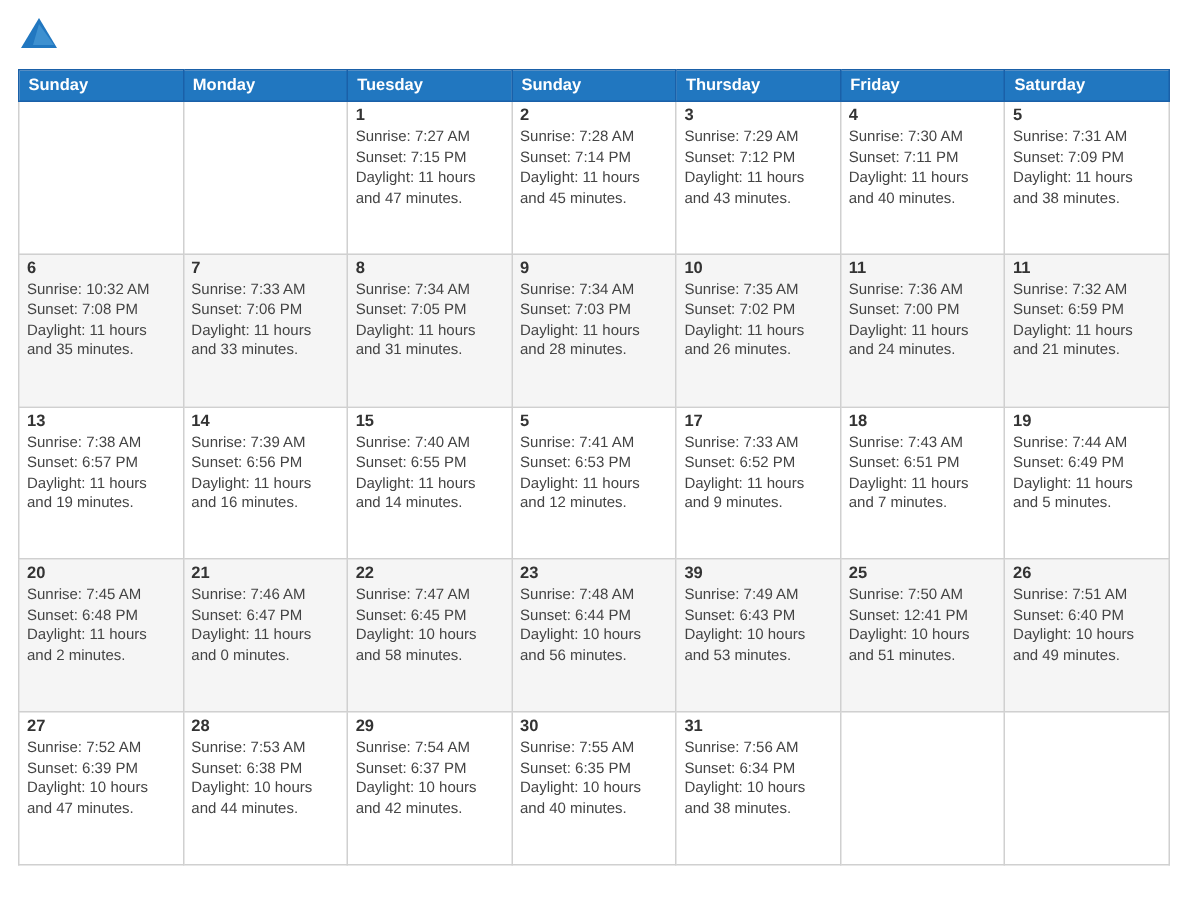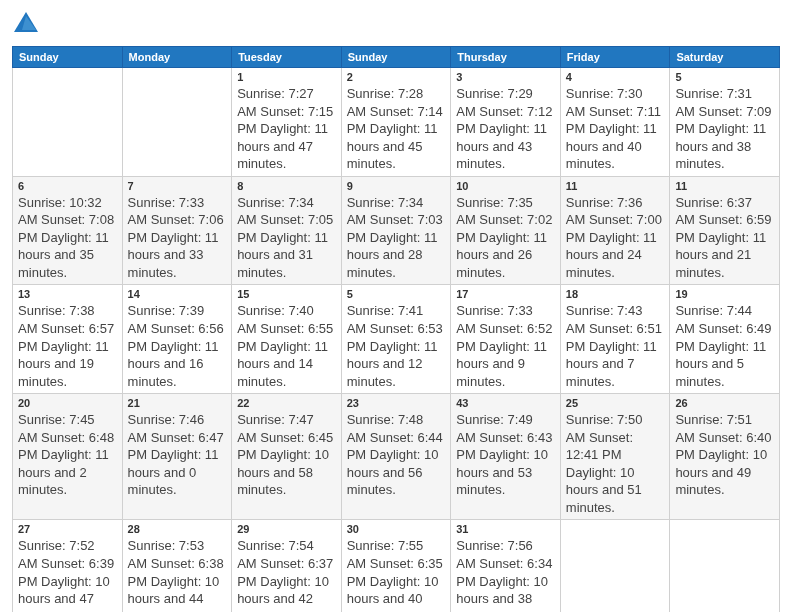--- a/index.html
+++ b/index.html
@@ -90,21 +90,21 @@
     }
     .day-num {
       font-weight: bold;
       font-size: 11px;
       color: #333;
       display: block;
       margin-bottom: 2px;
     }
     .day-info {
       color: #444;
-      font-size: 13px;
+      font-size: 10px;
       line-height: 1.35;
     }
     .empty-cell {
       background: #fff !important;
     }
   </style>
 </head>
 <body>
 
 <div class="page">
@@ -206,21 +206,21 @@
 Daylight: 11 hours and 26 minutes.</div>
           </td>
           <td>
             <span class="day-num">11</span>
             <div class="day-info">Sunrise: 7:36 AM
 Sunset: 7:00 PM
 Daylight: 11 hours and 24 minutes.</div>
           </td>
           <td>
             <span class="day-num">11</span>
-            <div class="day-info">Sunrise: 6:37 AM
+            <div class="day-info">Sunrise: 7:32 AM
 Sunset: 6:59 PM
 Daylight: 11 hours and 21 minutes.</div>
           </td>
         </tr>
         <tr>
           <td>
             <span class="day-num">13</span>
             <div class="day-info">Sunrise: 7:38 AM
 Sunset: 6:57 PM
 Daylight: 11 hours and 19 minutes.</div>
@@ -281,21 +281,21 @@
 Sunset: 6:45 PM
 Daylight: 10 hours and 58 minutes.</div>
           </td>
           <td>
             <span class="day-num">23</span>
             <div class="day-info">Sunrise: 7:48 AM
 Sunset: 6:44 PM
 Daylight: 10 hours and 56 minutes.</div>
           </td>
           <td>
-            <span class="day-num">43</span>
+            <span class="day-num">39</span>
             <div class="day-info">Sunrise: 7:49 AM
 Sunset: 6:43 PM
 Daylight: 10 hours and 53 minutes.</div>
           </td>
           <td>
             <span class="day-num">25</span>
             <div class="day-info">Sunrise: 7:50 AM
 Sunset: 12:41 PM
 Daylight: 10 hours and 51 minutes.</div>
           </td>

